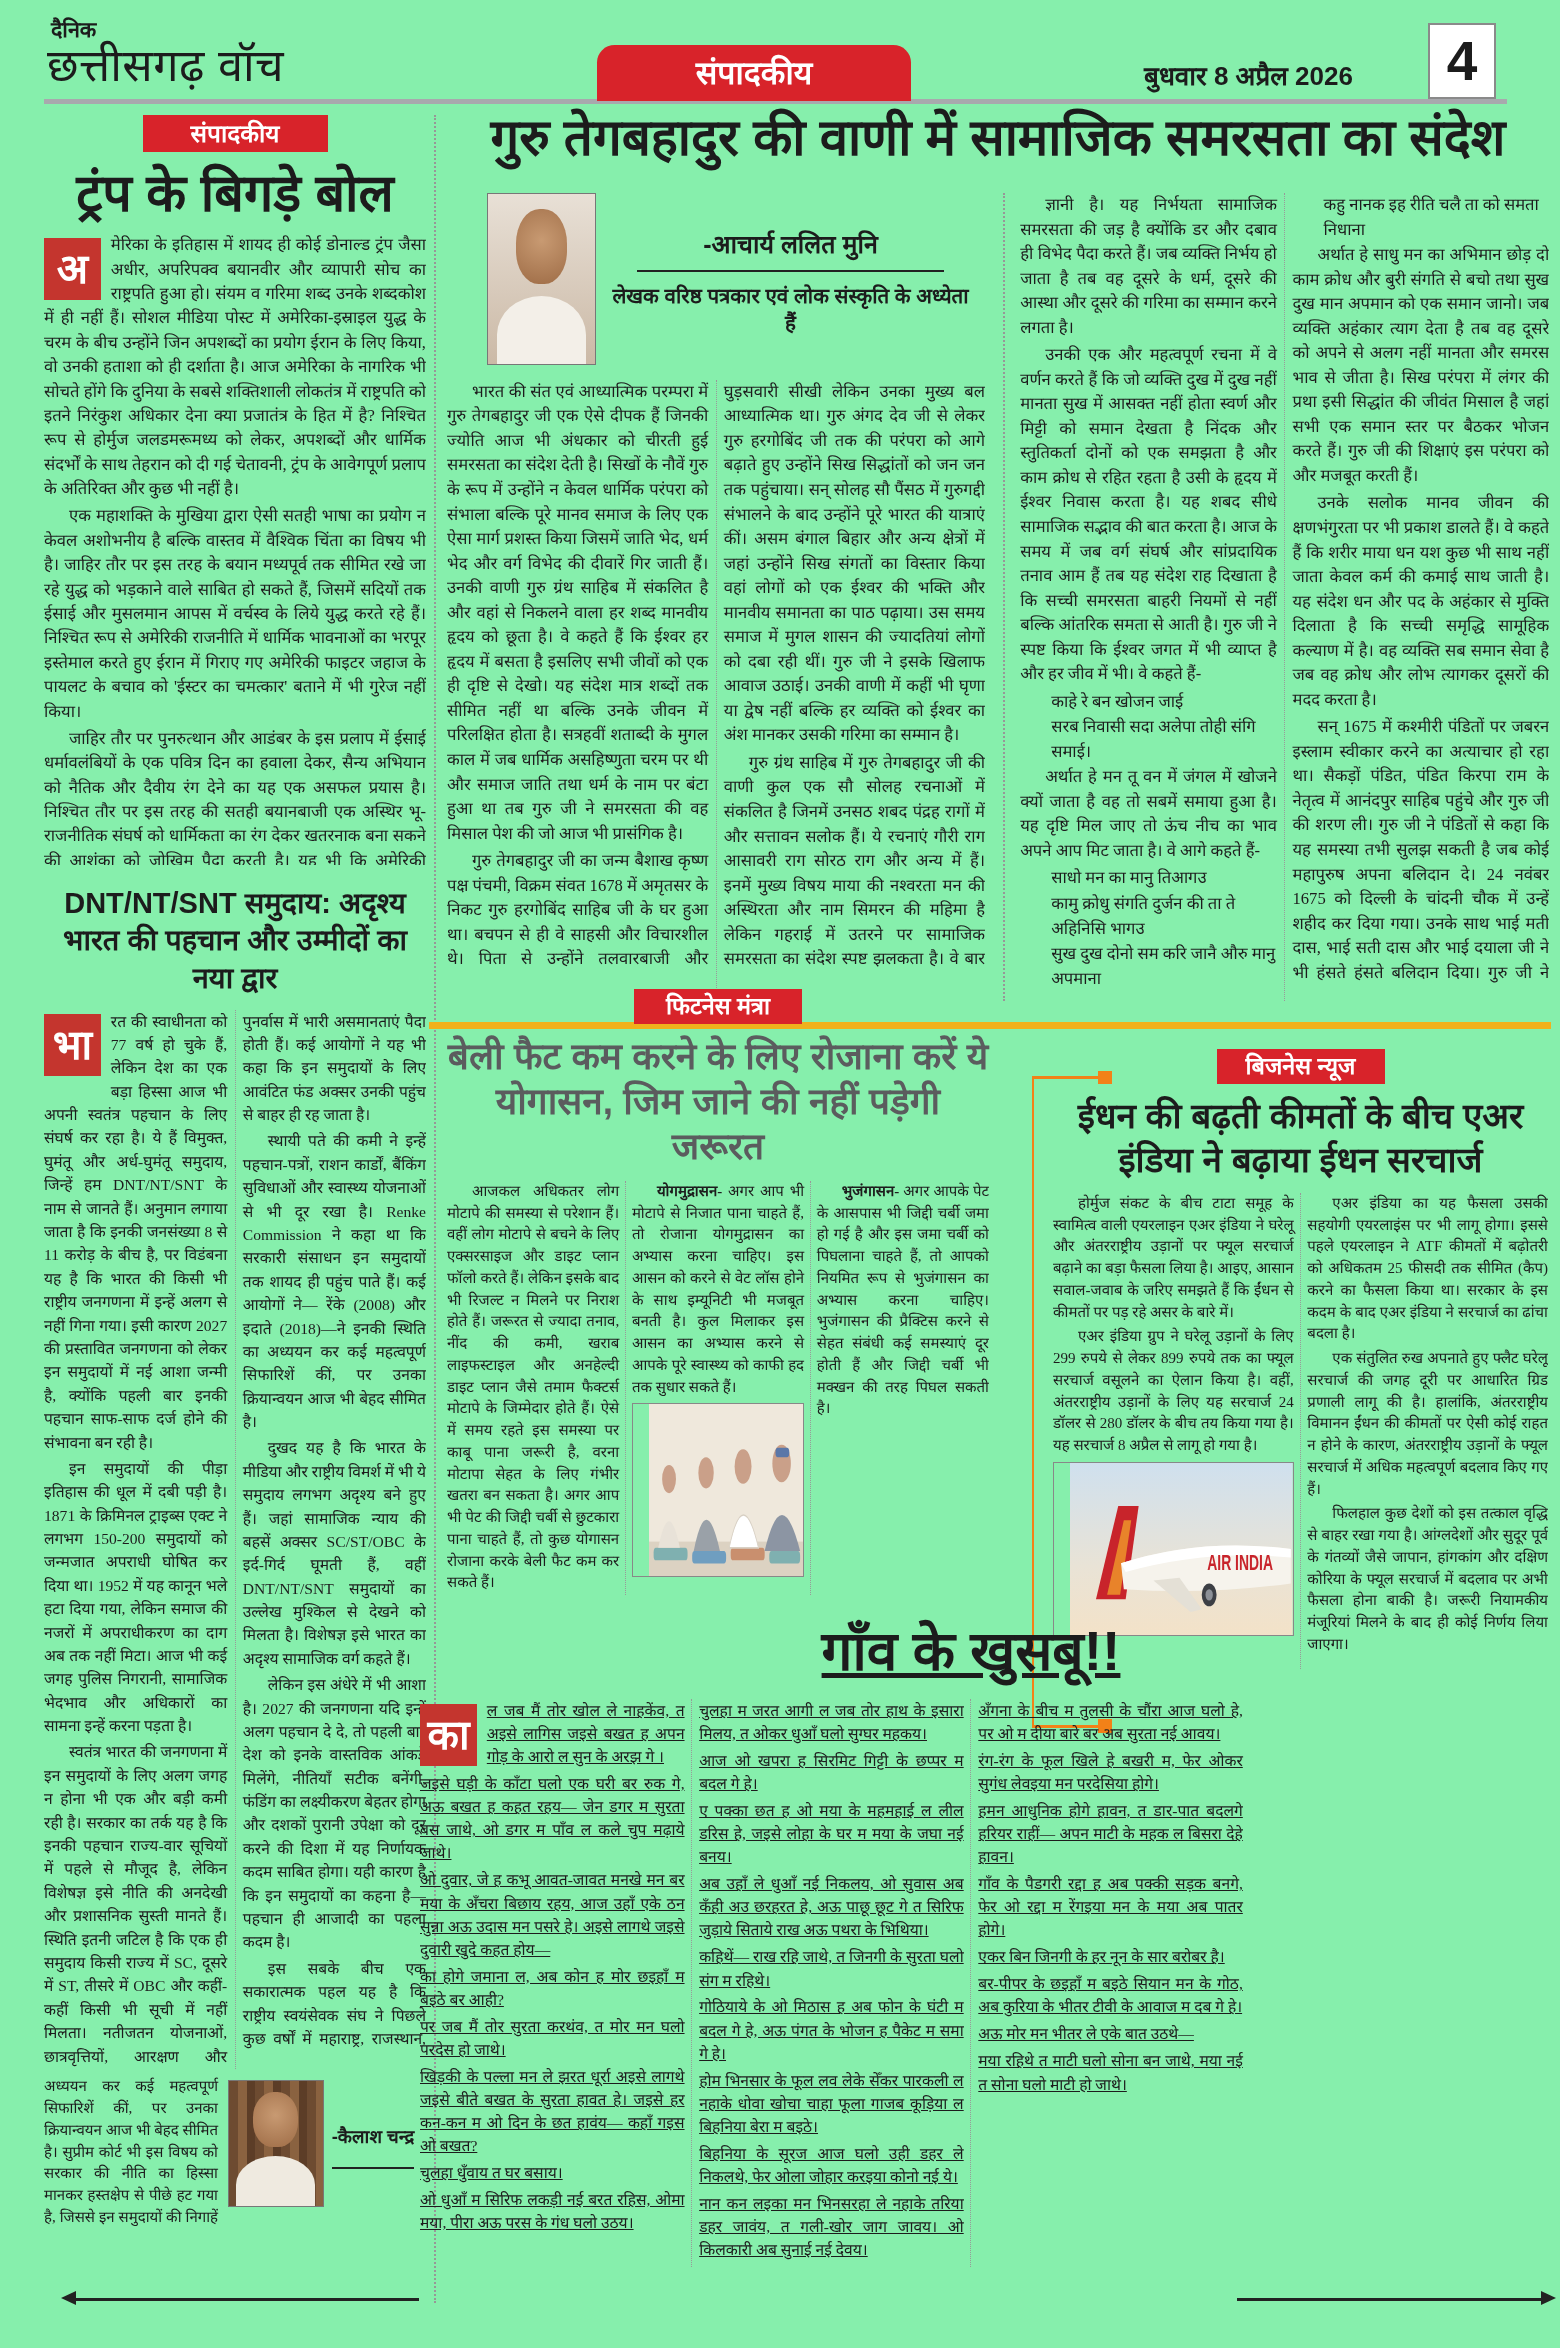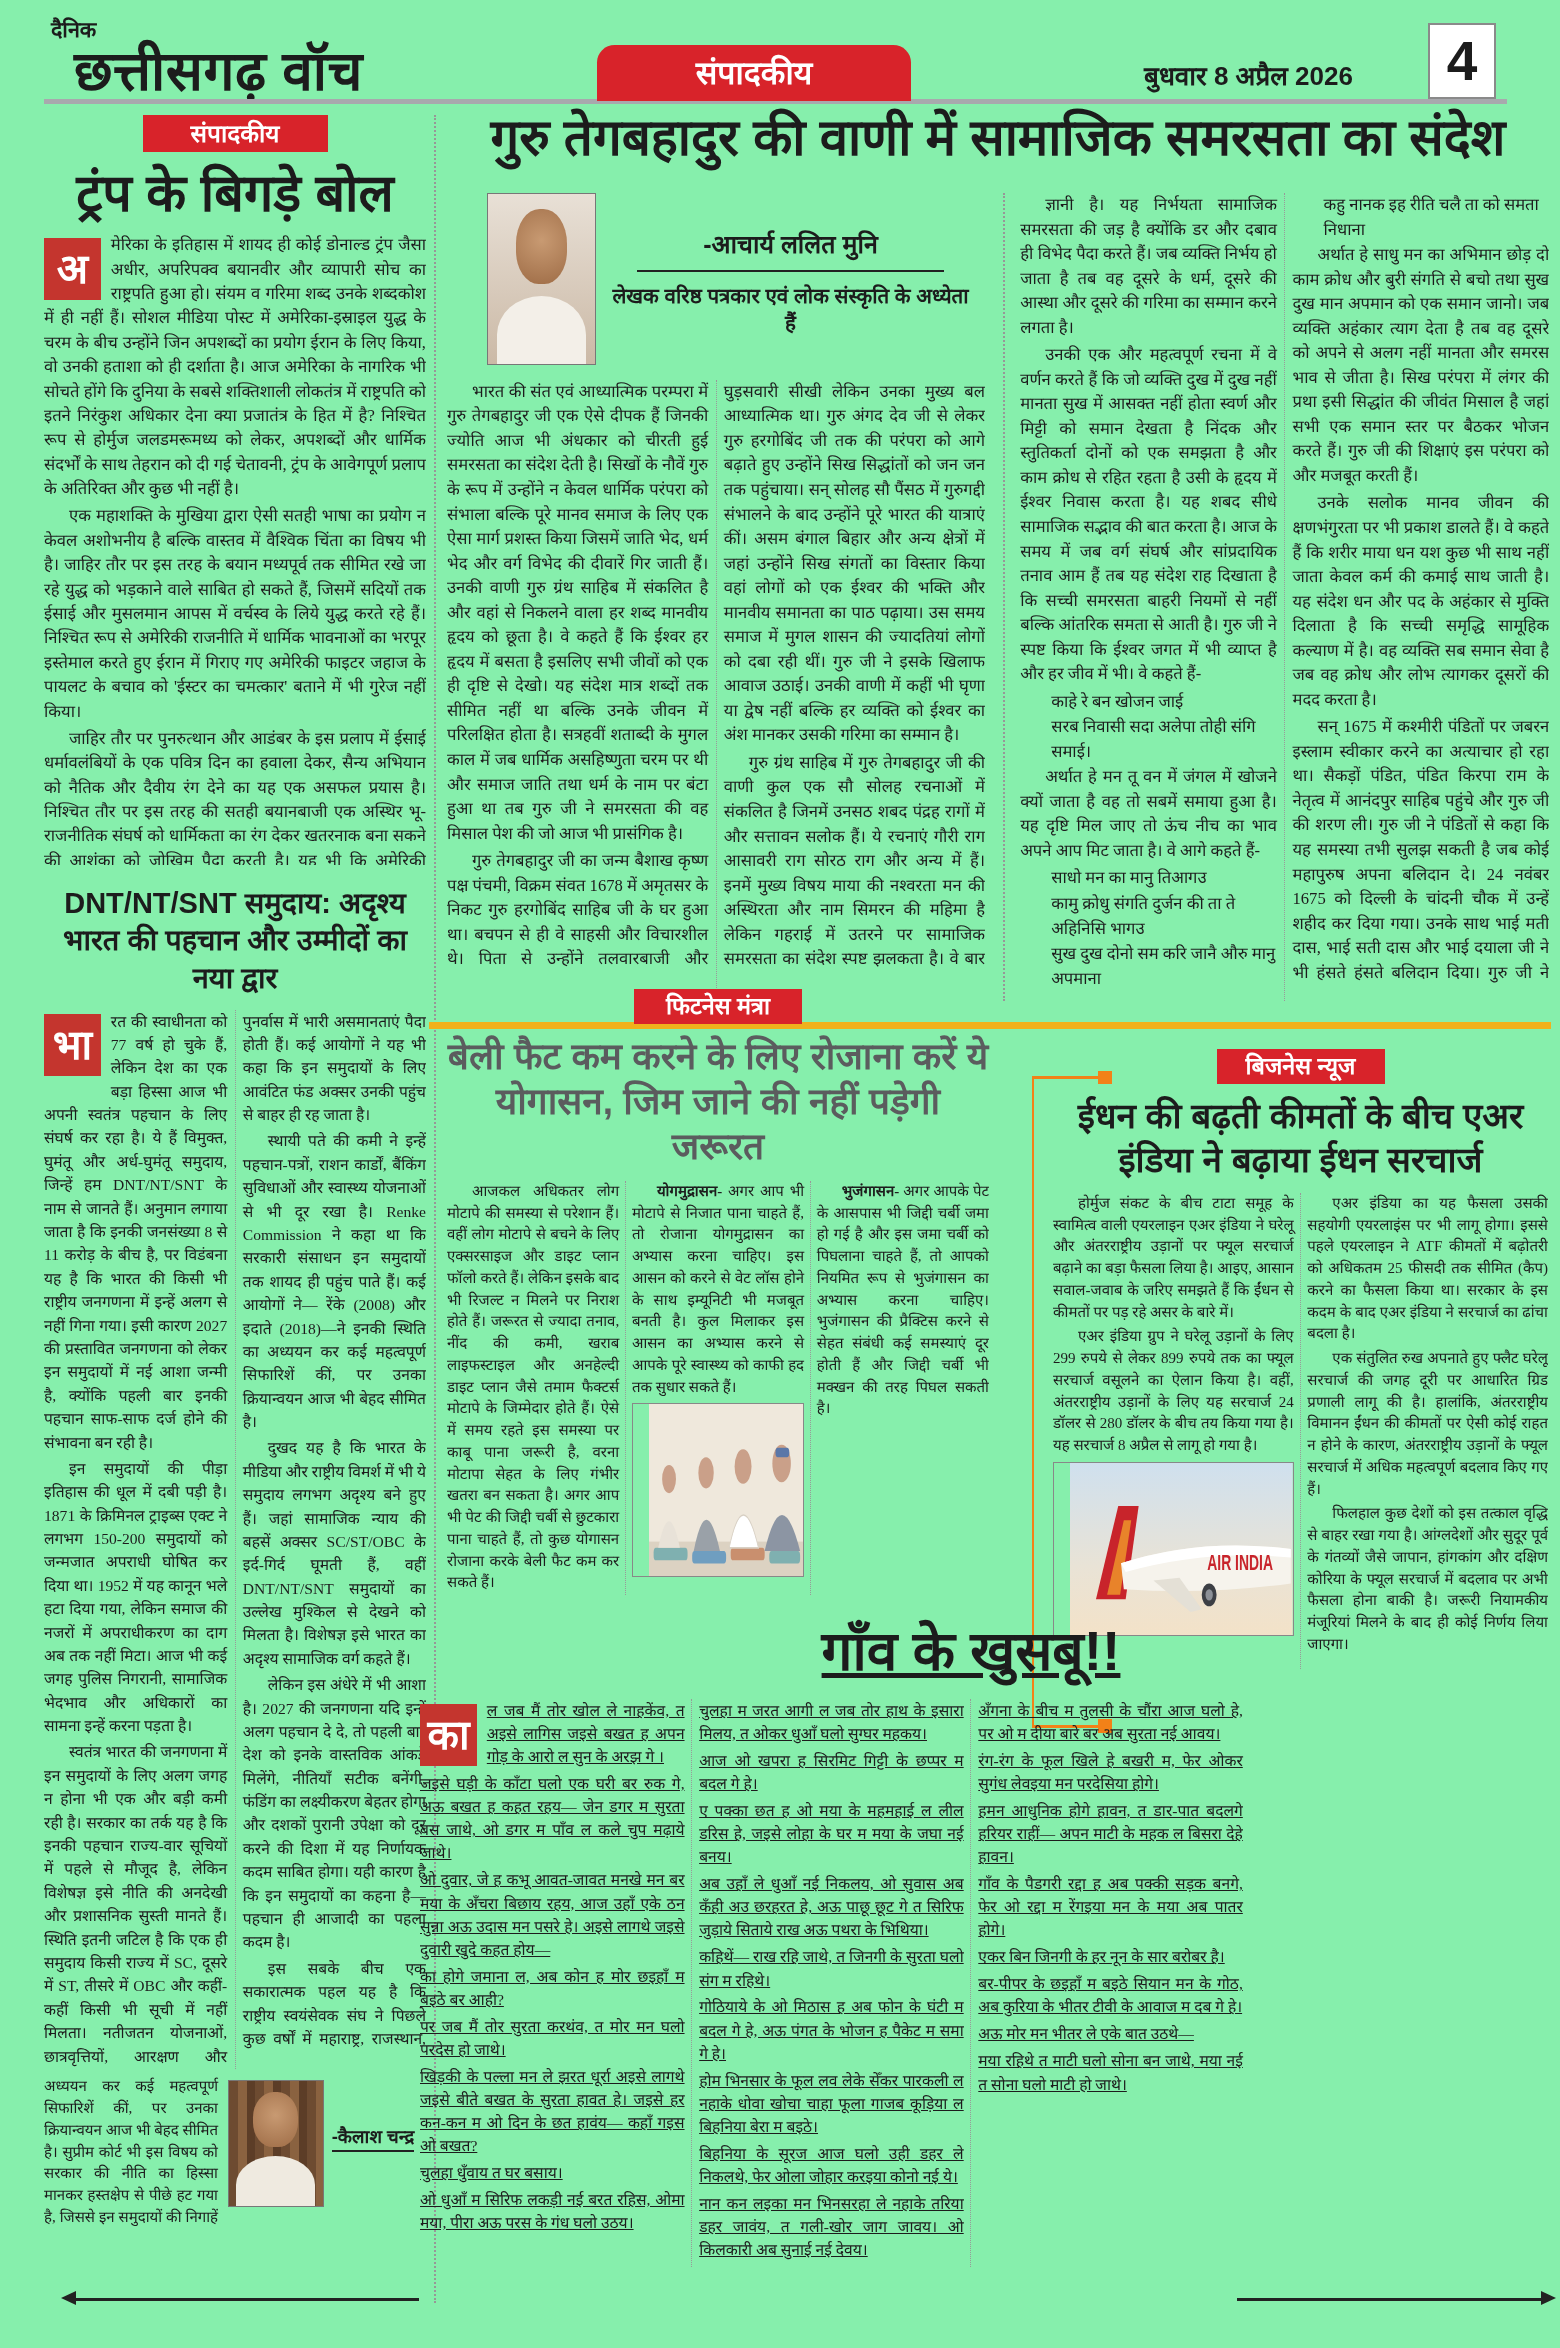--- a/index.html
+++ b/index.html
@@ -3,21 +3,21 @@
 <meta charset="utf-8">
 <style>
   html,body{margin:0;padding:0;background:#e9e9e9;}
   .page{position:relative;width:1560px;height:2348px;background:#86efac;margin:0 auto;overflow:hidden;
         font-family:"Liberation Serif","DejaVu Serif",serif;color:#1c1c1c;}
   .sans{font-family:"Liberation Sans","DejaVu Sans",sans-serif;}
 
   
   .logo{position:absolute;left:47px;top:19.5px;}
   .logo-top{display:block;font-size:21.5px;font-weight:bold;margin-left:3.9px;line-height:1;}
-  .logo-main{display:block;font-size:55px;font-weight:700;letter-spacing:0.5px;line-height:1.1;margin-left:27px;}
+  .logo-main{display:block;font-size:45px;font-weight:400;letter-spacing:0.5px;line-height:1.1;}
   .head-rule{position:absolute;left:44px;top:99px;width:1463px;height:4.9px;background:#a8a9ad;}
   .section-tab{position:absolute;left:597px;top:45px;width:314px;height:56px;background:#d8232a;
         border-radius:17.6px 17.6px 0 0;color:#fff;font-size:32px;font-weight:bold;text-align:center;line-height:56px;}
   .date-text{position:absolute;left:1102px;top:57px;width:293px;font-size:26px;font-weight:bold;text-align:center;}
   .page-num{position:absolute;left:1428px;top:23.4px;width:64px;height:72px;border:2.9px solid #8a8a8a;background:#fff;
         font-size:55px;font-weight:900;text-align:center;line-height:72px;}
 
   
   .badge{display:block;margin:0 auto;background:#d8232a;color:#fff;font-weight:bold;text-align:center;}
   .dropcap{float:left;width:57px;height:62px;background:#c4352e;color:#fff;font-size:41px;font-weight:bold;
@@ -46,21 +46,21 @@
   .ed-badge{width:185px;height:37px;font-size:24.4px;line-height:37px;}
   .ed-title{font-size:52px;font-weight:900;text-align:center;margin:11.7px 0 9.8px;line-height:1.15;}
   .ed-body{height:632px;overflow:hidden;font-size:16.6px;line-height:1.47;}
   .dnt-title{font-size:29px;font-weight:900;text-align:center;line-height:1.3;margin:19.5px 0 11.7px;}
   .dnt-body{height:1059px;overflow:hidden;font-size:15.6px;line-height:1.5;
         column-count:2;column-gap:15.6px;column-fill:auto;column-rule:1px dotted #999;}
   .dnt-foot{display:flex;margin-top:7.8px;height:154px;overflow:hidden;}
   .dnt-foot-text{width:174px;font-size:15px;line-height:1.45;text-align:justify;margin:0;}
   .dnt-foot .photo-person{width:94px;height:125px;margin:3.9px 5.9px 0 9.8px;flex:none;}
   .byline-side{font-weight:bold;font-size:18.5px;border-bottom:2.9px solid #222;align-self:flex-start;
-        margin:47px 0 0 2px;padding-bottom:2px;white-space:nowrap;}
+        margin:47px 0 0 2px;padding-bottom:19px;white-space:nowrap;}
   .harrow{position:absolute;height:2.9px;background:#222;}
   .harrow::after{content:"";position:absolute;top:-6.8px;width:0;height:0;border-top:7.8px solid transparent;border-bottom:7.8px solid transparent;}
   .arrow-left::after{left:-14.6px;border-right:15.6px solid #222;}
   .arrow-right::after{right:-14.6px;border-left:15.6px solid #222;}
 
   
   .main-headline{position:absolute;left:447px;top:109px;width:1102px;margin:0;font-size:51px;font-weight:900;
         text-align:center;line-height:1.15;}
   .main-body{position:absolute;left:447px;top:193px;width:1102px;height:809px;display:flex;gap:17.6px;overflow:hidden;}
   .half-left{width:538px;flex:none;}

